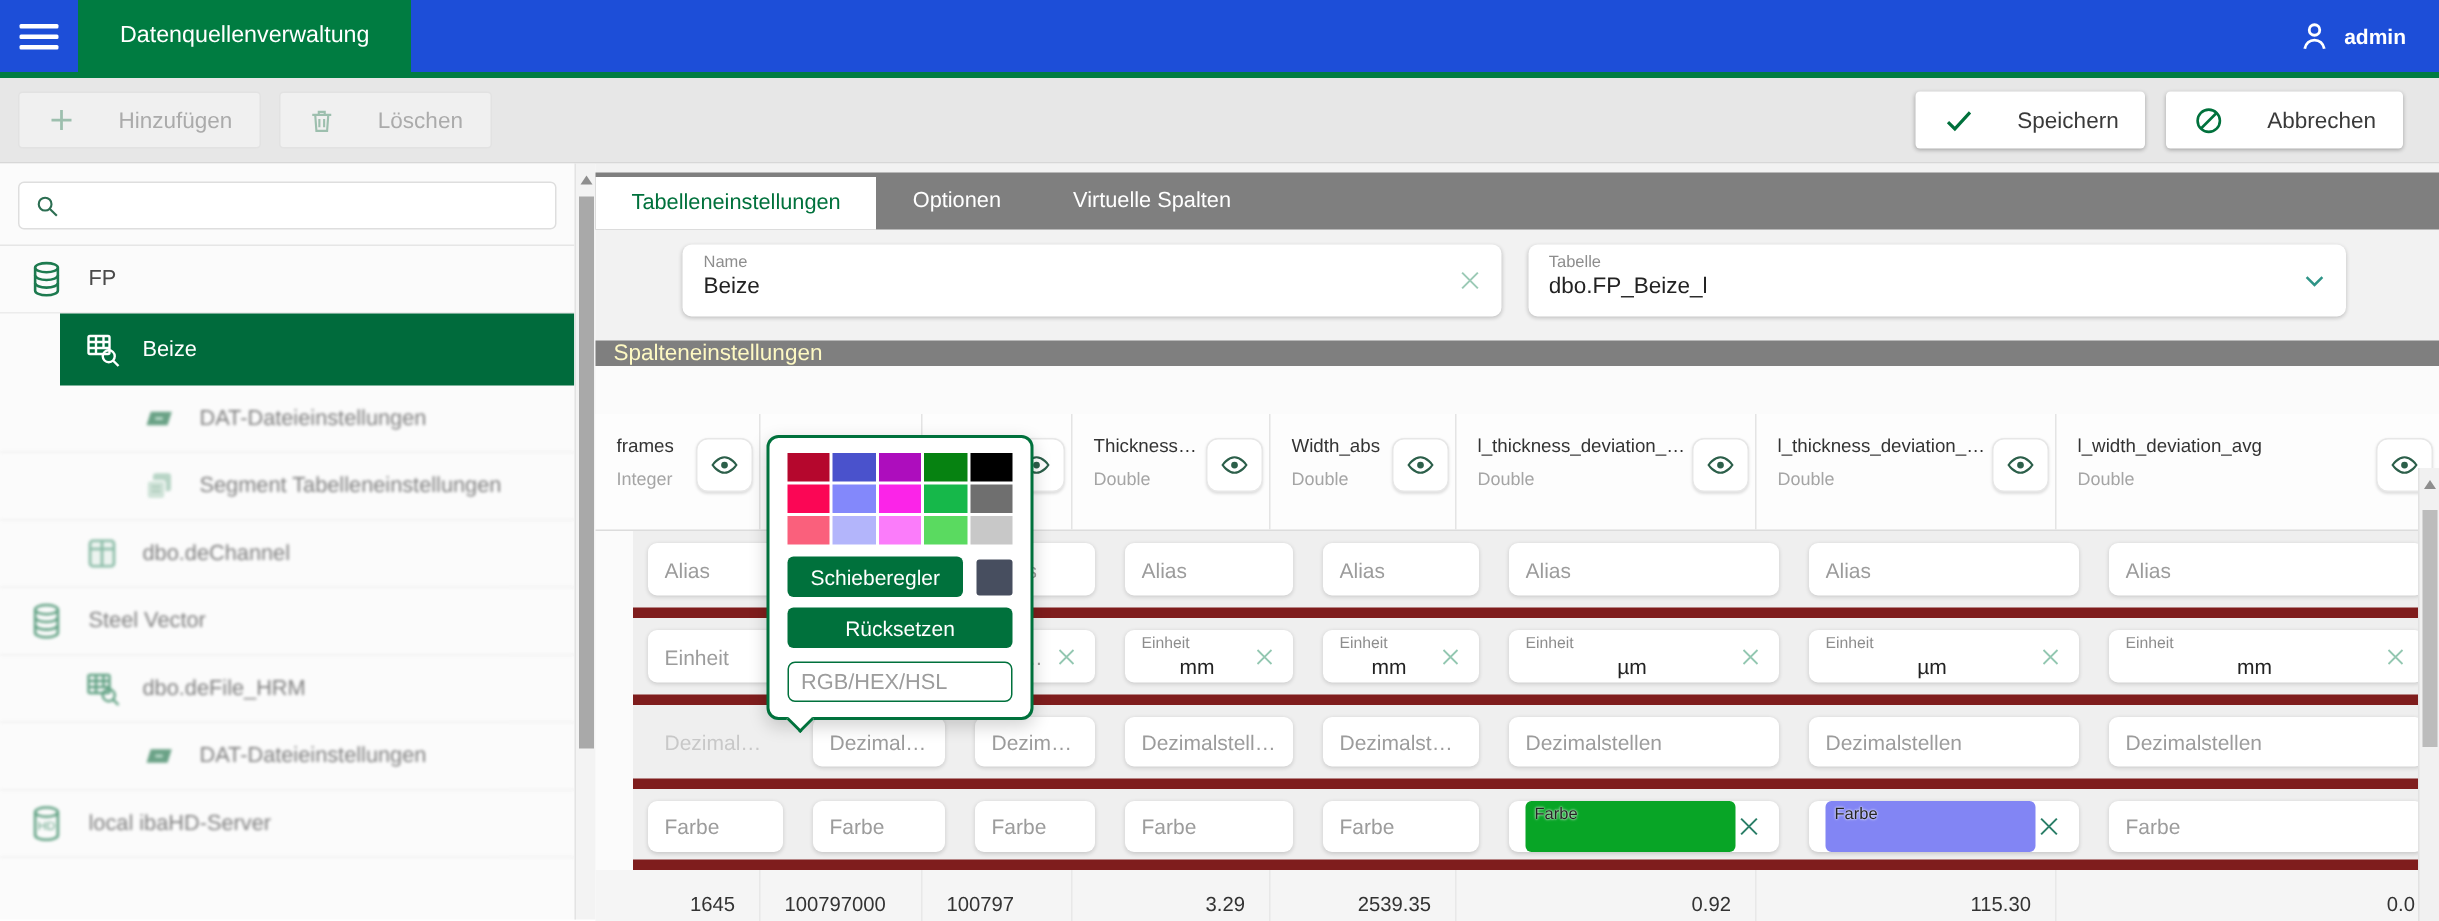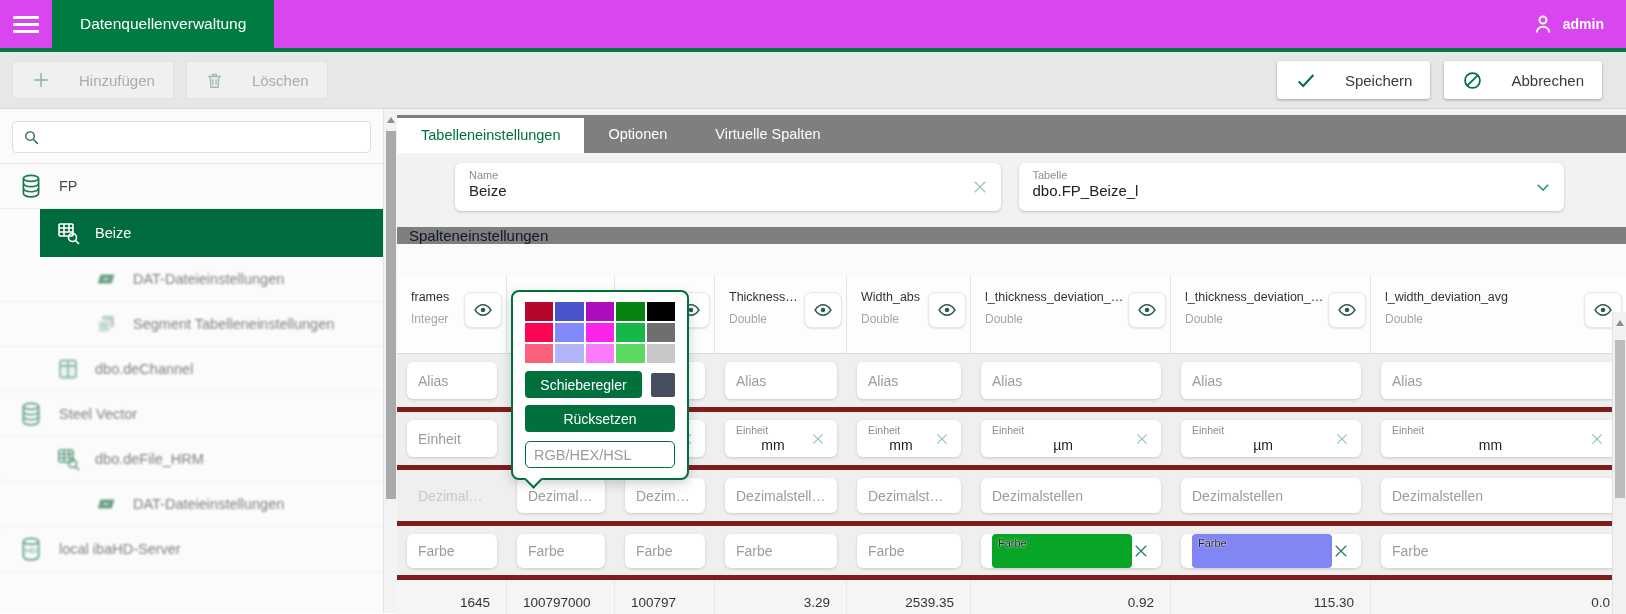--- a/index.html
+++ b/index.html
@@ -1,19 +1,19 @@
 <!DOCTYPE html>
 <html><head>
 <meta charset="utf-8">
 <style>
   * { box-sizing: border-box; margin: 0; padding: 0; }
   html,body { width:1626px; height:614px; overflow:hidden; font-family:"Liberation Sans", sans-serif; background:#fff; }
 
   
-  .topbar { height:48px; background:#d946ef; display:flex; align-items:stretch; }
+  .topbar { height:48px; background:#1d4ed8; display:flex; align-items:stretch; }
   .hamburger { width:52px; display:flex; align-items:center; justify-content:center; cursor:pointer; }
   .hamburger .bars { width:26px; }
   .hamburger .bars div { height:3px; background:#fff; margin:4px 0; border-radius:1px; }
   .app-tab { background:#007c41; color:#fff; font-size:15.5px; display:flex; align-items:center; padding:0 28px; }
   .top-spacer { flex:1; }
   .user-box { display:flex; align-items:center; gap:8px; color:#fff; font-size:14px; font-weight:bold; padding-right:22px; cursor:pointer; }
   .green-strip { height:4px; background:#007c41; }
 
   
   .toolbar { height:57px; background:#e7e7e7; border-bottom:1px solid #d7d7d7; display:flex; align-items:center; padding:0 12px; gap:12px; }
@@ -46,35 +46,35 @@
   .tabsbar { margin-top:6px; height:38px; background:#7f7f7f; display:flex; }
   .tab { padding:0 24px; color:#fff; font-size:14.5px; line-height:38px; cursor:pointer; white-space:nowrap; }
   .tab.active { background:#fff; color:#00713c; height:35px; line-height:35px; margin-top:3px; }
 
   .form-row { display:flex; gap:18px; padding:10px 62px 10px 58px; }
   .field-card { flex:1; background:#fff; border-radius:6px; box-shadow:0 1px 3px rgba(0,0,0,.22); padding:6px 14px; height:48px; position:relative; }
   .f-label { font-size:11px; color:#8d8d8d; }
   .field-card input { border:none; outline:none; font-size:15px; color:#222; width:92%; background:transparent; font-family:inherit; margin-top:1px; }
   .f-icon { position:absolute; right:12px; top:15px; width:18px; height:18px; cursor:pointer; }
 
-  .section-bar { height:30px; background:#7f7f7f; color:#0f172a; font-size:15px; display:flex; align-items:center; padding:0 12px; margin-top:6px; }
+  .section-bar { height:30px; background:#7f7f7f; color:#fef9c3; font-size:15px; display:flex; align-items:center; padding:0 12px; margin-top:6px; }
 
   
   .grid-wrap { flex:1; position:relative; background:#fbfbfb; }
   .grid-row { display:grid; grid-template-columns:110px 108px 100px 132px 124px 200px 200px minmax(0,1fr); }
   .grid-row.head { height:78px; background:#fdfdfd; border-bottom:1px solid #dcdcdc;margin-top:32px; }
   .hcell { padding:10px 4px 8px 14px; display:flex; justify-content:space-between; align-items:flex-start; border-right:1px solid #e4e4e4; min-width:0; }
   .hcell:last-child { border-right:none; }
   .hstack { min-width:0; }
   .hname { font-size:12.5px; color:#333; white-space:nowrap; overflow:hidden; text-overflow:ellipsis; padding-top:4px; }
   .htype { font-size:12px; color:#a5a5a5; margin-top:8px; }
   .eye-btn { width:38px; height:36px; background:#fff; border:1px solid #e7e7e7; border-radius:8px; box-shadow:0 1px 2px rgba(0,0,0,.12); display:flex; align-items:center; justify-content:center; flex:none; cursor:pointer; margin-top:6px; }
   .eye-btn svg { width:20px; height:20px; }
 
-  .grid-row.cells { border-bottom:5px solid #7f1d1d; background:#efefef; }
+  .grid-row.cells { border-bottom:7px solid #7f1d1d; background:#efefef;margin-left:25px; }
   .grid-row.r-alias, .grid-row.r-unit { height:58px; }
   .grid-row.r-dec { height:56px; }
   .grid-row.r-col { height:54px; }
   .cellwrap { padding:8px 10px; display:flex; min-width:0; }
   .card { flex:1; background:#fff; border-radius:6px; box-shadow:0 1px 3px rgba(0,0,0,.16); display:flex; align-items:center; padding:0 11px; position:relative; min-width:0; cursor:text; }
   .ph { color:#9c9c9c; font-size:14px; white-space:nowrap; overflow:hidden; text-overflow:ellipsis; }
   .card.disabled { background:transparent; box-shadow:none; cursor:default; }
   .card.disabled .ph { color:#c8c8c8; }
   .unit-stack { display:flex; flex-direction:column; justify-content:center; min-width:0; flex:1; }
   .u-label { font-size:10.5px; color:#8d8d8d; }

